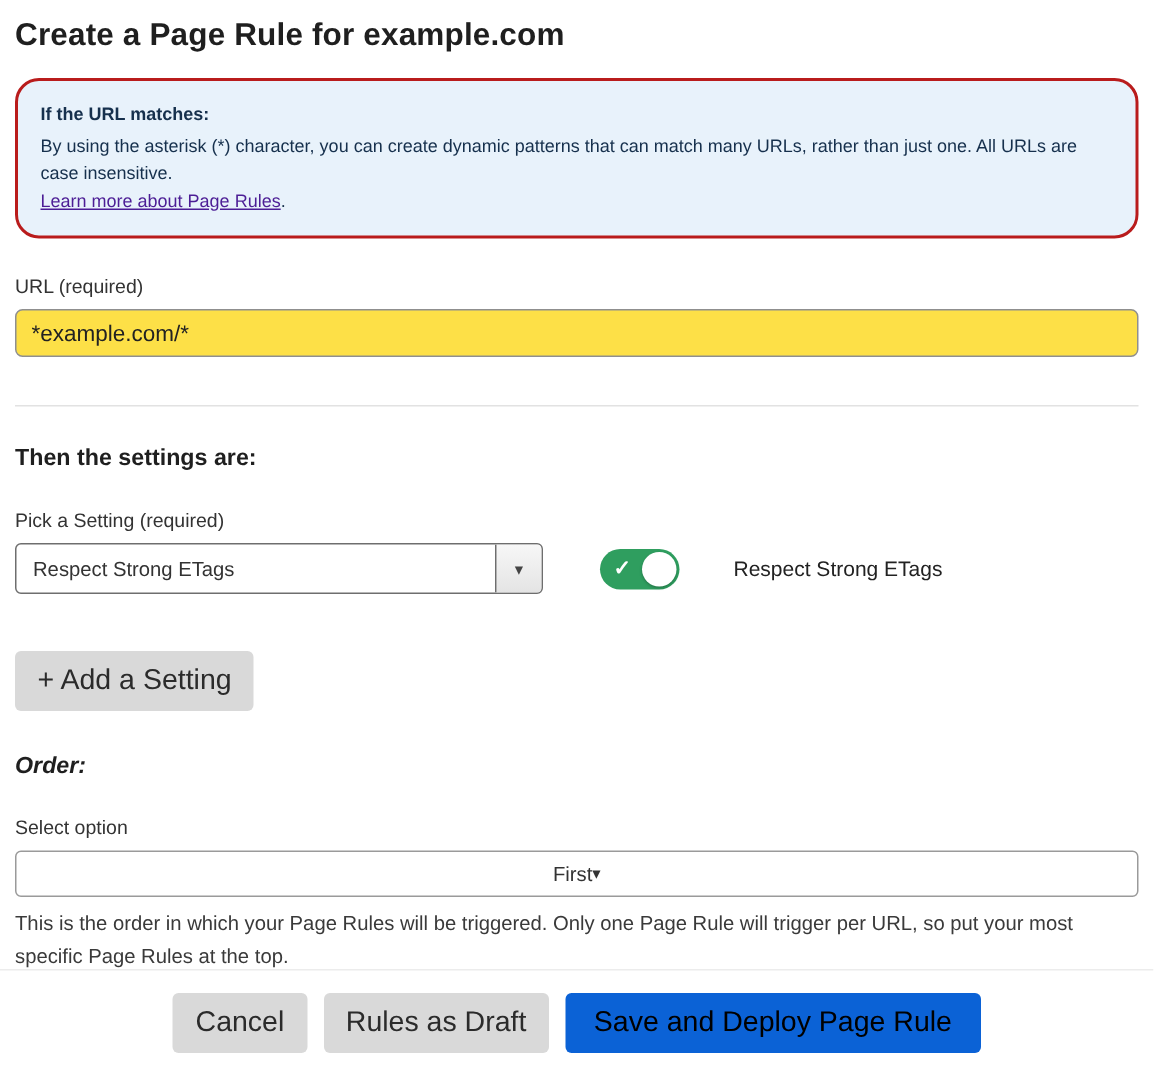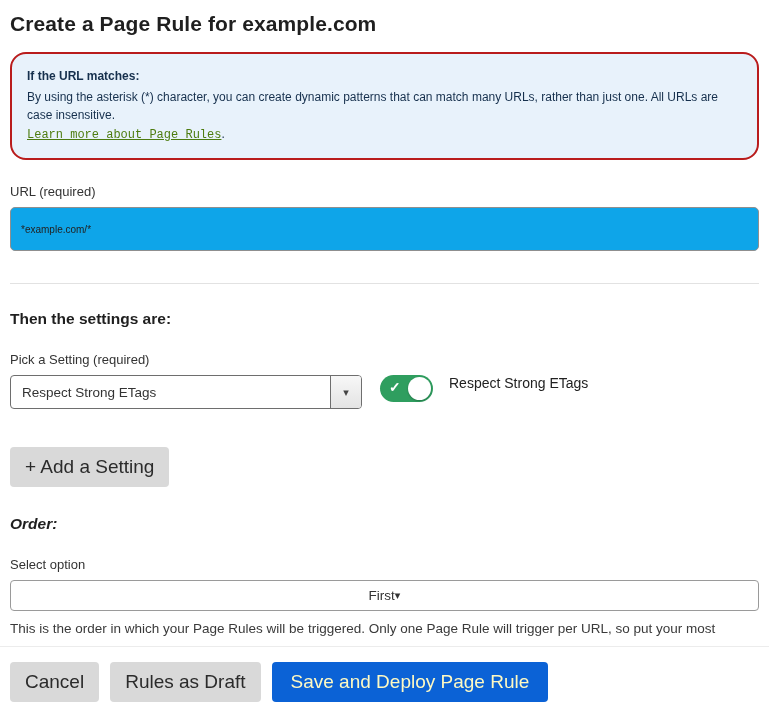--- a/index.html
+++ b/index.html
@@ -29,62 +29,63 @@
     padding: 13px 15px 14px 15px;
     color: #16304d;
     font-size: 12px;
     line-height: 1.55;
   }
   .info-box .info-heading {
     font-weight: bold;
     margin-bottom: 2px;
   }
   .info-box a {
-    color: #4d7c0f;
+    color: #4c1d95;
     text-decoration: underline;
     cursor: pointer;
-    font-family: Liberation Mono, monospace;
   }
 
   .field-label {
     font-size: 13px;
     color: #333;
     margin-top: 24px;
     margin-bottom: 8px;
   }
 
   .url-input {
     width: 100%;
-    height: 44px;
-    background: #0ea5e9;
+    height: 32px;
+    background: #fde047;
     border: 1px solid #8f8f8f;
     border-radius: 5px;
     padding: 0 10px;
-    font-size: 10px;
+    font-size: 15px;
     font-family: "Liberation Sans", sans-serif;
     color: #222;
     outline: none;
   }
 
   .divider {
     border: none;
     border-top: 1px solid #e2e2e2;
     margin-top: 32px;
   }
 
   .section-heading {
     font-size: 15.5px;
     font-weight: bold;
     color: #1f1f1f;
     margin-top: 26px;
   }
 
   .setting-row {
     display: flex;
+    align-items: center;
     margin-top: 2px;
+    gap: 20px;
   }
 
   .setting-select {
     width: 352px;
     height: 34px;
     border: 1px solid #6e6e6e;
     border-radius: 4px;
     background: #ffffff;
     display: flex;
     align-items: stretch;
@@ -152,21 +153,21 @@
     font-size: 19px;
     padding: 9px 15px;
     cursor: pointer;
   }
   .btn-gray {
     background: #d9d9d9;
     color: #2b2b2b;
   }
   .btn-primary {
     background: #0b62d6;
-    color: #fef9c3;
+    color: #000000;
     padding: 9px 19px;
   }
 
   .add-setting-btn { margin-top: 38px; }
 
   .order-heading { margin-top: 28px; font-style: italic; }
 
   .order-select {
     width: 100%;
     height: 31px;
@@ -197,20 +198,21 @@
   .actions {
     position: absolute;
     left: 0;
     right: 0;
     bottom: 0;
     border-top: 1px solid #ececec;
     padding: 15px 10px 16px 10px;
     display: flex;
     gap: 11px;
     background: #ffffff;
+    justify-content: center;
   }
 </style>
 </head>
 <body>
 
 <div class="container">
 
   <h1 class="page-title">Create a Page Rule for example.com</h1>
 
   <div class="info-box">

